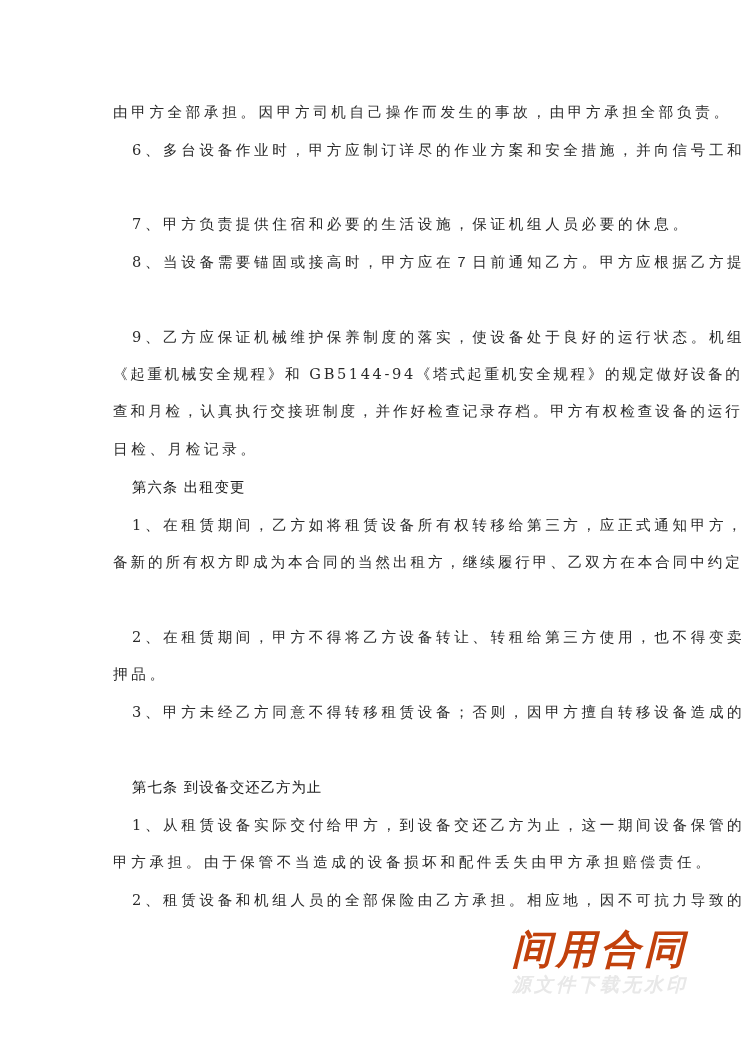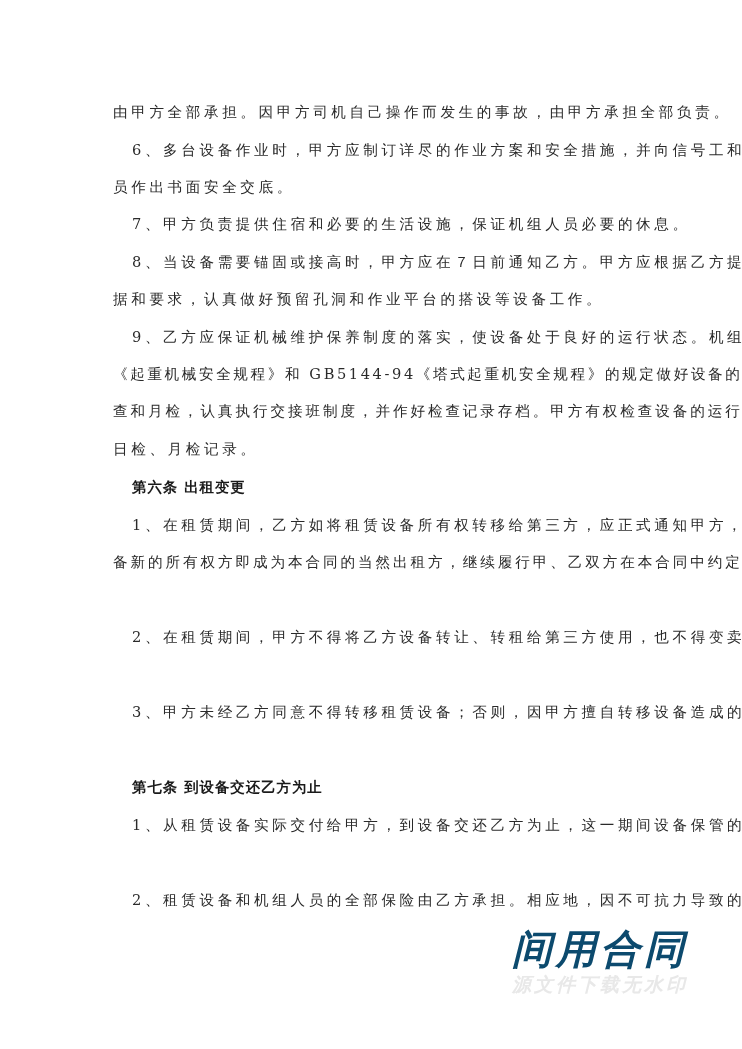--- a/index.html
+++ b/index.html
@@ -8,50 +8,50 @@
     font-family: "DejaVu Serif", "Liberation Serif", serif;
     color: #2a2a2a;
   }
   .page { position: absolute; left: 0; top: 0; width: 742px; height: 1049px; }
   .line {
     position: absolute; left: 113px; width: 530px;
     font-size: 14.6px; letter-spacing: 3.6px; white-space: nowrap; line-height: 18px;
     transform-origin: left center;
   }
   .indent { left: 132px; }
-  .heading { left: 132px; font-weight: bold; letter-spacing: 1px; font-size: 14.4px; color: #1a1a1a; }
+  .heading { left: 132px; font-weight: normal; letter-spacing: 1px; font-size: 14.4px; color: #1a1a1a; }
   .wm1 {
     position: absolute; left: 512px; top: 922px; font-family: "DejaVu Sans", sans-serif;
-    font-weight: bold; font-style: italic; font-size: 40px; letter-spacing: 4px; color: #0c4a6e;
+    font-weight: bold; font-style: italic; font-size: 40px; letter-spacing: 4px; color: #c2410c;
   }
   .wm2 {
     position: absolute; left: 512px; top: 972px; font-family: "DejaVu Sans", sans-serif;
     font-weight: bold; font-style: italic; font-size: 19px; letter-spacing: 3px; color: #e8e8e8;
   }
 </style>
 </head>
 <body>
 
 <div class="page">
   <div class="line" style="top:103px">由甲方全部承担。因甲方司机自己操作而发生的事故，由甲方承担全部负责。</div>
   <div class="line indent" style="top:141px">6、多台设备作业时，甲方应制订详尽的作业方案和安全措施，并向信号工和机组人</div>
-  <div class="line" style="top:178px">员作出书面安全交底。</div>
   <div class="line indent" style="top:215px">7、甲方负责提供住宿和必要的生活设施，保证机组人员必要的休息。</div>
   <div class="line indent" style="top:253px">8、当设备需要锚固或接高时，甲方应在７日前通知乙方。甲方应根据乙方提供的数</div>
-  <div class="line" style="top:290px">据和要求，认真做好预留孔洞和作业平台的搭设等设备工作。</div>
   <div class="line indent" style="top:328px">9、乙方应保证机械维护保养制度的落实，使设备处于良好的运行状态。机组应按照</div>
   <div class="line" style="top:365px; letter-spacing:2.6px">《起重机械安全规程》和 GB5144-94《塔式起重机安全规程》的规定做好设备的日常检</div>
   <div class="line" style="top:402px; letter-spacing:2.9px">查和月检，认真执行交接班制度，并作好检查记录存档。甲方有权检查设备的运行档案和</div>
   <div class="line" style="top:440px">日检、月检记录。</div>
 
   <div class="line heading" style="top:478px">第六条 出租变更</div>
   <div class="line indent" style="top:516px">1、在租赁期间，乙方如将租赁设备所有权转移给第三方，应正式通知甲方，租赁设</div>
   <div class="line" style="top:553px; letter-spacing:2.9px">备新的所有权方即成为本合同的当然出租方，继续履行甲、乙双方在本合同中约定的权利</div>
   <div class="line indent" style="top:628px">2、在租赁期间，甲方不得将乙方设备转让、转租给第三方使用，也不得变卖或作抵</div>
+  <div class="line" style="top:665px">押品。</div>
   <div class="line indent" style="top:703px">3、甲方未经乙方同意不得转移租赁设备；否则，因甲方擅自转移设备造成的损失由</div>
 
   <div class="line heading" style="top:778px">第七条 到设备交还乙方为止</div>
   <div class="line indent" style="top:816px">1、从租赁设备实际交付给甲方，到设备交还乙方为止，这一期间设备保管的责任由</div>
+  <div class="line" style="top:853px">甲方承担。由于保管不当造成的设备损坏和配件丢失由甲方承担赔偿责任。</div>
   <div class="line indent" style="top:891px">2、租赁设备和机组人员的全部保险由乙方承担。相应地，因不可抗力导致的设备损</div>
 
   <div class="wm1">间用合同</div>
   <div class="wm2">源文件下载无水印</div>
 </div>
 
 </body></html>

